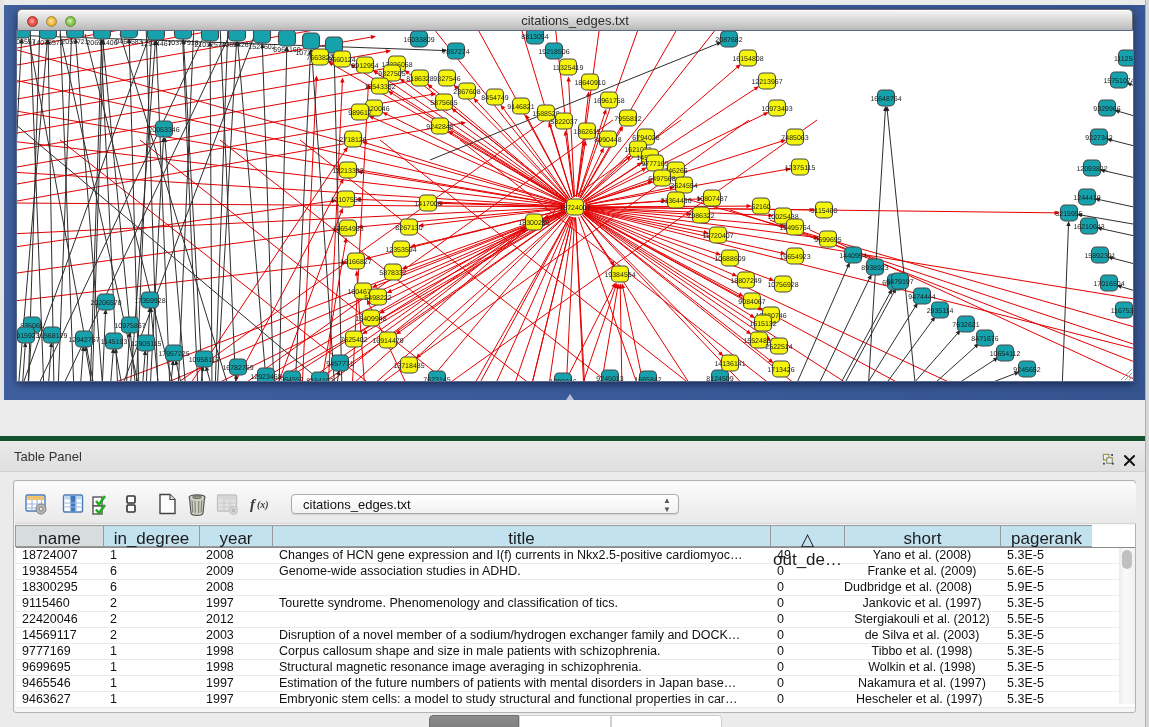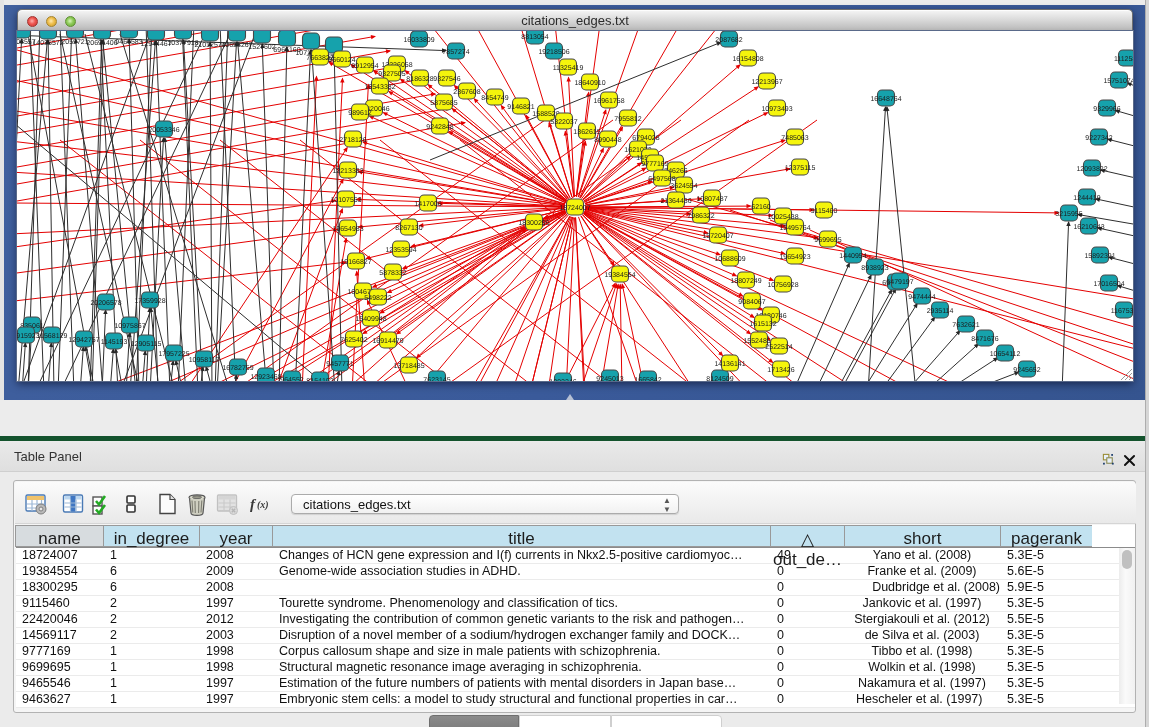--- a/index.html
+++ b/index.html
@@ -668,37 +668,36 @@
           <div class="rc" style="left:263px;width:491px">Genome-wide association studies in ADHD.</div>
           <div class="rc" style="left:761px;width:67px">0</div>
           <div class="rc" style="left:828px;width:156px;text-align:center">Franke et al. (2009)</div>
           <div class="rc" style="left:991px;width:85px">5.6E-5</div>
         </div>
         <div class="row" style="top:55px">
           <div class="rc" style="left:6px;width:81px">18300295</div>
           <div class="rc" style="left:94px;width:89px">6</div>
           <div class="rc" style="left:190px;width:66px">2008</div>
           <div class="rc" style="left:761px;width:67px">0</div>
-          <div class="rc" style="left:828px;width:156px;text-align:right">Dudbridge et al. (2008)</div>
+          <div class="rc" style="left:828px;width:156px;text-align:left">Dudbridge et al. (2008)</div>
           <div class="rc" style="left:991px;width:85px">5.9E-5</div>
         </div>
         <div class="row" style="top:71px">
           <div class="rc" style="left:6px;width:81px">9115460</div>
           <div class="rc" style="left:94px;width:89px">2</div>
           <div class="rc" style="left:190px;width:66px">1997</div>
           <div class="rc" style="left:263px;width:491px">Tourette syndrome. Phenomenology and classification of tics.</div>
           <div class="rc" style="left:761px;width:67px">0</div>
           <div class="rc" style="left:828px;width:156px;text-align:center">Jankovic et al. (1997)</div>
           <div class="rc" style="left:991px;width:85px">5.3E-5</div>
         </div>
         <div class="row" style="top:87px">
           <div class="rc" style="left:6px;width:81px">22420046</div>
           <div class="rc" style="left:94px;width:89px">2</div>
           <div class="rc" style="left:190px;width:66px">2012</div>
-          <div class="rc" style="left:263px;width:491px">Investigating the contribution of common genetic variants to the risk and pathogen…</div>
           <div class="rc" style="left:761px;width:67px">0</div>
           <div class="rc" style="left:828px;width:156px;text-align:center">Stergiakouli et al. (2012)</div>
           <div class="rc" style="left:991px;width:85px">5.5E-5</div>
         </div>
         <div class="row" style="top:103px">
           <div class="rc" style="left:6px;width:81px">14569117</div>
           <div class="rc" style="left:94px;width:89px">2</div>
           <div class="rc" style="left:190px;width:66px">2003</div>
           <div class="rc" style="left:263px;width:491px">Disruption of a novel member of a sodium/hydrogen exchanger family and DOCK…</div>
           <div class="rc" style="left:761px;width:67px">0</div>

